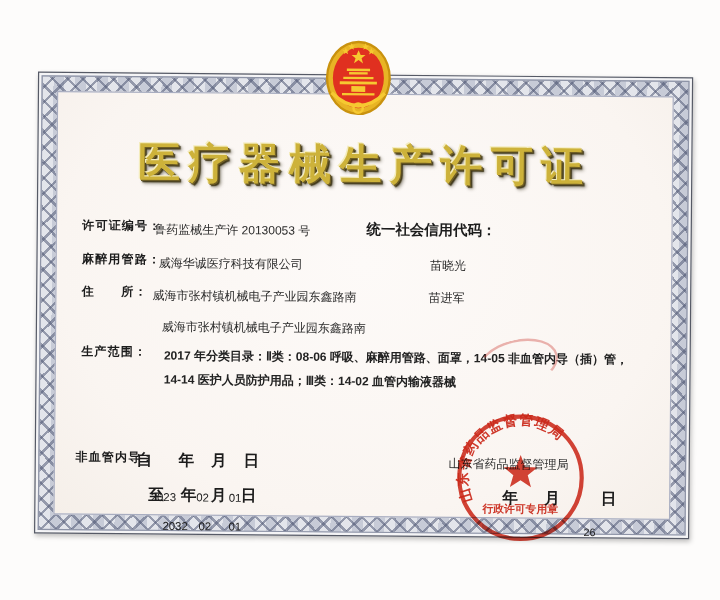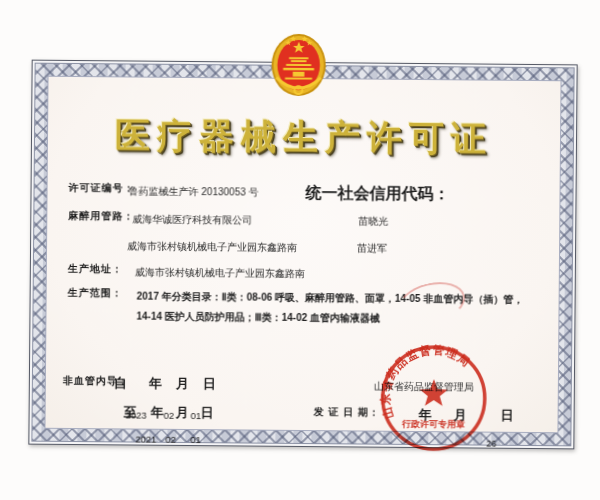--- a/index.html
+++ b/index.html
@@ -41,21 +41,21 @@
     text-shadow:
       -1px -1px 0 #f4ecbc,
       1px 1px 0 #6e5d24,
       2px 2px 1px #3d3517,
       3px 3px 3px rgba(40,34,12,0.45);
     white-space:nowrap;
   }
   
   .row{position:absolute;left:0;width:100%;height:18px;}
   .lab{position:absolute;font-size:10px;font-weight:bold;letter-spacing:1px;white-space:nowrap;}
-  .lab-sm{position:absolute;font-size:16px;font-weight:bold;white-space:nowrap;}
+  .lab-sm{position:absolute;font-size:12px;font-weight:bold;white-space:nowrap;}
   .val{position:absolute;font-size:10px;font-weight:500;color:#2b2b2b;top:3px;white-space:nowrap;}
   .val-b{font-weight:bold;color:#222;}
   .r1{top:121px}.r2{top:149px}.r3{top:176px}.r4{top:202px}
   .rs1{top:226px}.rs2{top:246px}
   .rv1{top:314px}.rv2{top:343px}
   .l38{left:38px}.l34{left:34px}
   .v98{left:98px}.v102{left:102px}.v97{left:97px}.v105{left:105px}.v107{left:107px}
   .l275{left:275px}.l277{left:277px}.l285{left:285px}
   .v322{left:322px}.v328{left:328px}.v327{left:327px}.v345{left:345px}
   .unit{position:absolute;font-size:13px;font-weight:bold;white-space:nowrap;}
@@ -119,26 +119,26 @@
     <span class="lab-sm l275">统一社会信用代码：</span>
   </div>
 
   <div class="row r2">
     <span class="lab l38">麻醉用管路：</span>
     <span class="val v102">威海华诚医疗科技有限公司</span>
     <span class="val v328">苗晓光</span>
   </div>
 
   <div class="row r3">
+    <span class="lab l38">住　　所：</span>
     <span class="val v97">威海市张村镇机械电子产业园东鑫路南</span>
     <span class="val v327">苗进军</span>
   </div>
 
   <div class="row r4">
-    <span class="lab l38">生产地址：</span>
     <span class="val v105">威海市张村镇机械电子产业园东鑫路南</span>
   </div>
 
   <div class="row rs1">
     <span class="lab l38">生产范围：</span>
     <span class="val v107 val-b">2017 年分类目录：Ⅱ类：08-06 呼吸、麻醉用管路、面罩，14-05 非血管内导（插）管，</span>
   </div>
   <div class="row rs2">
     <span class="val v107 val-b">14-14 医护人员防护用品；Ⅲ类：14-02 血管内输液器械</span>
   </div>
@@ -151,34 +151,33 @@
     <span class="num c-y1">2023</span>
     <span class="unit c-nian">年</span>
     <span class="num c-m1">02</span>
     <span class="unit c-yue">月</span>
     <span class="num c-d1">01</span>
     <span class="unit c-ri">日</span>
   </div>
 
   <div class="row rv2">
     <span class="unit c-zhi">至</span>
-    <span class="num c-y2 raise">2021</span>
+    <span class="num c-y2 raise">2032</span>
     <span class="unit c-nian2">年</span>
     <span class="num c-m2 raise">02</span>
     <span class="unit c-yue2">月</span>
     <span class="num c-d2 raise">01</span>
     <span class="unit c-ri2">日</span>
   </div>
 
   <div class="row rv1">
     <span class="val v345">山东省药品监督管理局</span>
   </div>
 
   <div class="row rv2">
-    <span class="lab l285">发 证 日 期：</span>
     <span class="unit c-inian">年</span>
     <span class="unit c-iyue">月</span>
     <span class="num c-i26">26</span>
     <span class="unit c-iri">日</span>
   </div>
 
   <svg class="seal" viewBox="0 0 110 110">
     <circle cx="55" cy="55" r="51" fill="none" stroke="#cf2a1b" stroke-width="3.5" opacity="0.88"></circle>
     <path id="arcPath" d="M 16 76 A 44.3 44.3 0 1 1 94 76" fill="none"></path>
     <text fill="#cf2a1b" font-size="11.5" font-weight="bold" opacity="0.92" letter-spacing="1">

